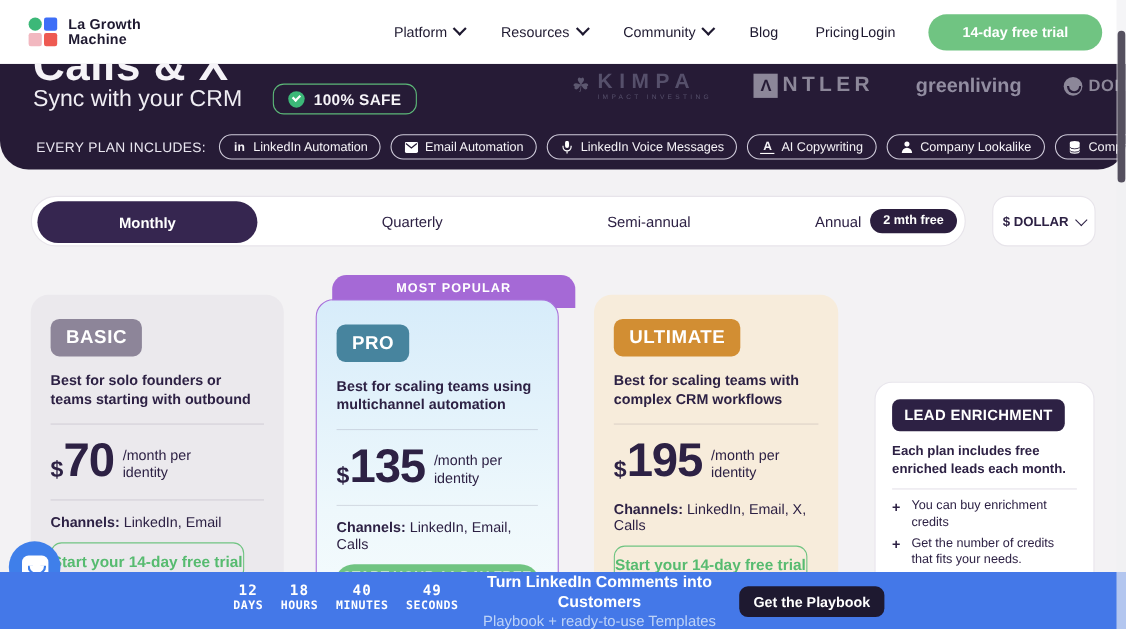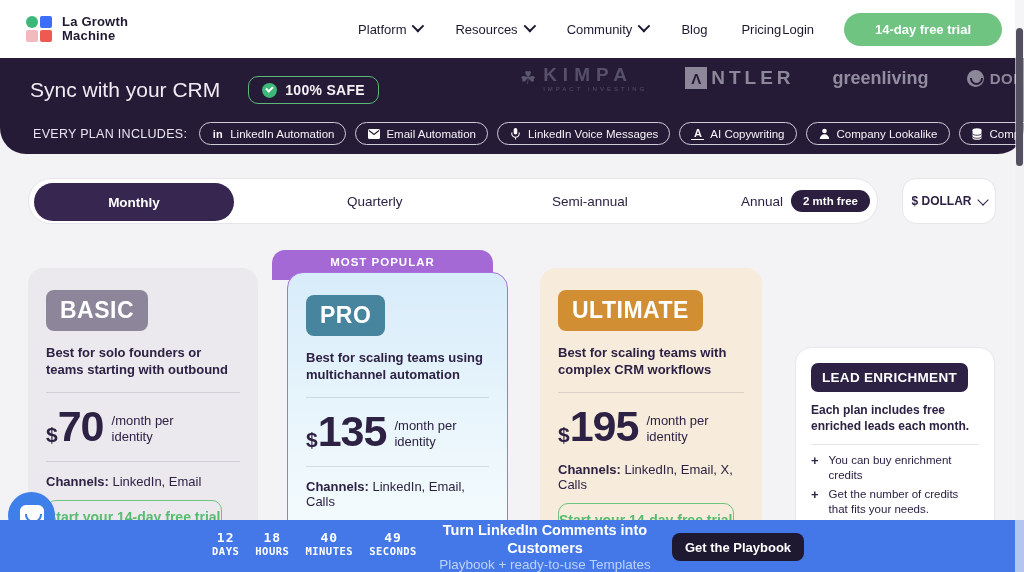--- a/index.html
+++ b/index.html
@@ -56,26 +56,26 @@
   .opt-quarterly { position:absolute; left:318px; }
   .opt-semi { position:absolute; left:523px; }
   .opt-annual { position:absolute; left:712px; }
   .mth-badge { position:absolute; left:762px; top:11px; background:#2b1e3e; color:#fff; font-size:11.5px; font-weight:800; border-radius:12px; padding:5px 12px; cursor:pointer; }
   .currency { position:absolute; top:178px; left:902px; width:94px; height:46px; background:#fff; border:1px solid #e7e4ea; border-radius:14px; display:flex; align-items:center; justify-content:center; gap:7px; font-size:12px; font-weight:600; color:#2d2144; cursor:pointer; z-index:4; }
   .chev-dark { width:8px; height:8px; border-right:1.5px solid #2d2144; border-bottom:1.5px solid #2d2144; transform:rotate(45deg); margin-top:-3px; }
 
   
   .card { position:absolute; border-radius:16px; z-index:2; }
   .card-basic { left:28px; top:268px; width:230px; height:280px; background:#ebe9ed; }
-  .ribbon { position:absolute; left:272px; top:250px; width:221px; height:30px; background:#a569d6; border-radius:13px 13px 0 0; color:#fff; font-size:11.5px; font-weight:800; letter-spacing:1px; text-align:center; padding-top:6px; z-index:2; }
+  .ribbon { position:absolute; left:302px; top:250px; width:221px; height:30px; background:#a569d6; border-radius:13px 13px 0 0; color:#fff; font-size:11.5px; font-weight:800; letter-spacing:1px; text-align:center; padding-top:6px; z-index:2; }
   .card-pro { left:287px; top:272px; width:221px; height:276px; background:linear-gradient(180deg,#d7ecfa 0%,#eef8fc 70%,#f4fbfd 100%); border:1.5px solid #a871db; z-index:3; }
   .card-ultimate { left:540px; top:268px; width:222px; height:280px; background:#f7ecdb; }
   .card-lead { left:795px; top:347px; width:200px; height:200px; background:#ffffff; border:1px solid #e8e5ec; }
   .badge { display:inline-block; color:#fff; font-weight:800; border-radius:8px; }
-  .badge-plan { font-size:23px; letter-spacing:.5px; padding:7px 14px; margin:22px 0 0 18px; }
+  .badge-plan { font-size:17px; letter-spacing:.5px; padding:7px 14px; margin:22px 0 0 18px; }
   .badge-basic { background:#8d8599; }
   .badge-pro { background:#47849e; }
   .badge-ultimate { background:#d28e33; }
   .plan-desc { font-size:13px; font-weight:800; color:#2d2144; line-height:1.3; margin:14px 18px 0 18px; }
   .divider { height:1px; background:rgba(45,33,68,.13); margin:13px 18px 0 18px; }
   .price-row { display:flex; align-items:flex-start; margin:12px 0 0 18px; }
   .price-cur { font-size:21px; font-weight:800; color:#2d2144; margin-top:18px; }
   .price-num { font-size:43px; font-weight:800; color:#2d2144; letter-spacing:-1px; line-height:1; }
   .price-suf { font-size:13px; color:#2d2144; width:84px; line-height:1.25; margin:8px 0 0 8px; }
   .channels { font-size:13px; color:#2d2144; margin:12px 18px 0 18px; }
@@ -146,20 +146,21 @@
         <span>Pricing</span>
       </div>
   </div>
   <div class="nav-right">
     <div class="login">Login</div>
     <button class="trial-btn">14-day free trial</button>
   </div>
 </div>
 
 <div class="hero">
+  <div class="hero-title">Calls &amp; X</div>
   <div class="hero-sub-row">
     <span class="hero-sub">Sync with your CRM</span>
     <span class="safe-badge">
       <span class="shield"></span>
       <span class="safe-text">100% SAFE</span>
     </span>
   </div>
   <div class="logos">
     <div class="logo-kimpa">
       <span class="kimpa-tree">☘</span>

